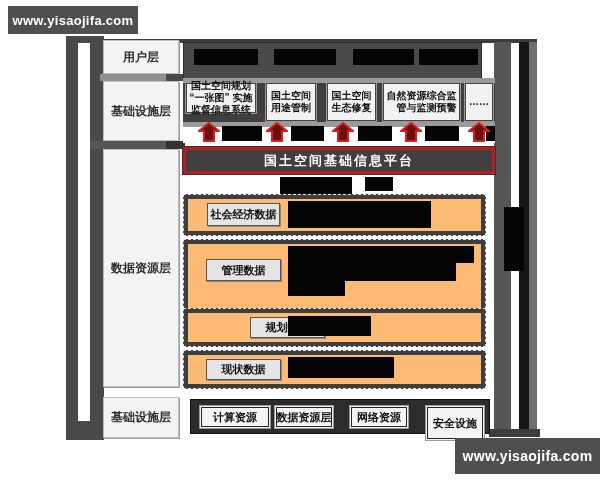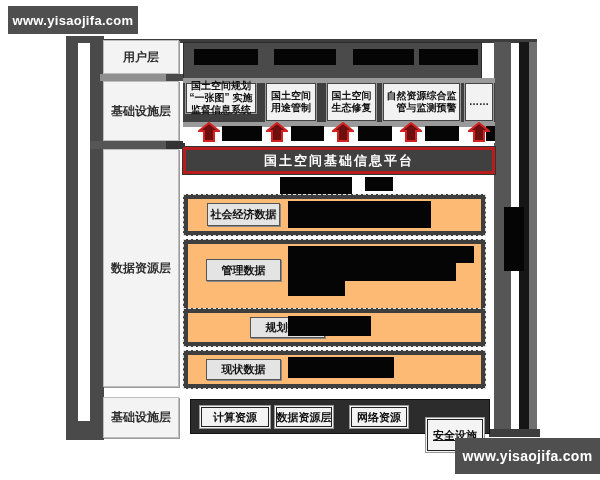--- a/index.html
+++ b/index.html
@@ -180,21 +180,21 @@
   <div class="abs infra" style="left:190px;top:399px;width:300px;height:35px;">
     <div class="abs infrabox" style="left:8px;top:5px;width:72px;height:24px;">
       <span>计算资源</span>
     </div>
     <div class="abs infrabox" style="left:83px;top:5px;width:60px;height:24px;">
       <span>数据资源层</span>
     </div>
     <div class="abs infrabox" style="left:158px;top:5px;width:60px;height:24px;">
       <span>网络资源</span>
     </div>
-    <div class="abs infrabox" style="left:234px;top:17px;width:60px;height:36px;text-decoration:underline;">
+    <div class="abs infrabox" style="left:234px;top:5px;width:60px;height:36px;">
       <span>安全设施</span>
     </div>
   </div>
 
   <div class="abs wm" style="left:8px;top:6px;width:130px;height:28px;font-size:13px;">
     <span>www.yisaojifa.com</span>
   </div>
   <div class="abs wm" style="left:455px;top:438px;width:145px;height:36px;">
     <span>www.yisaojifa.com</span>
   </div>

